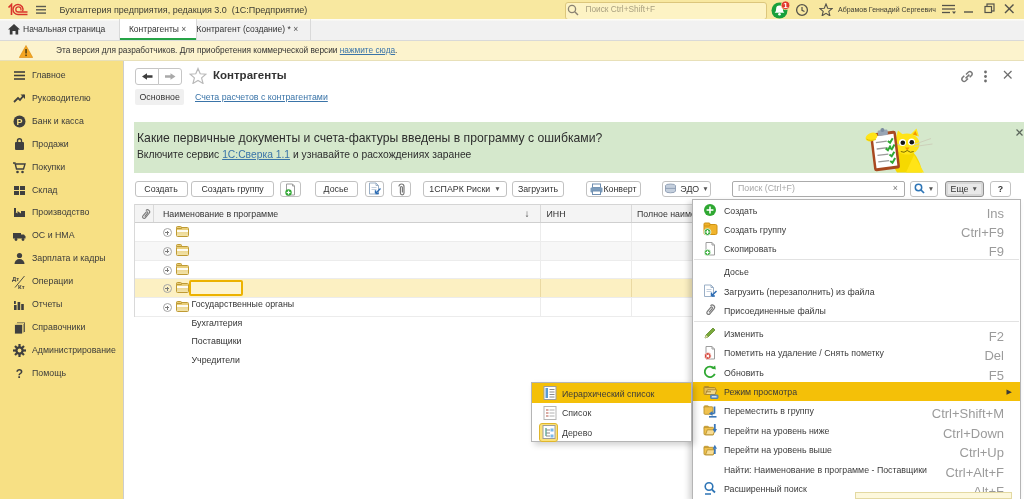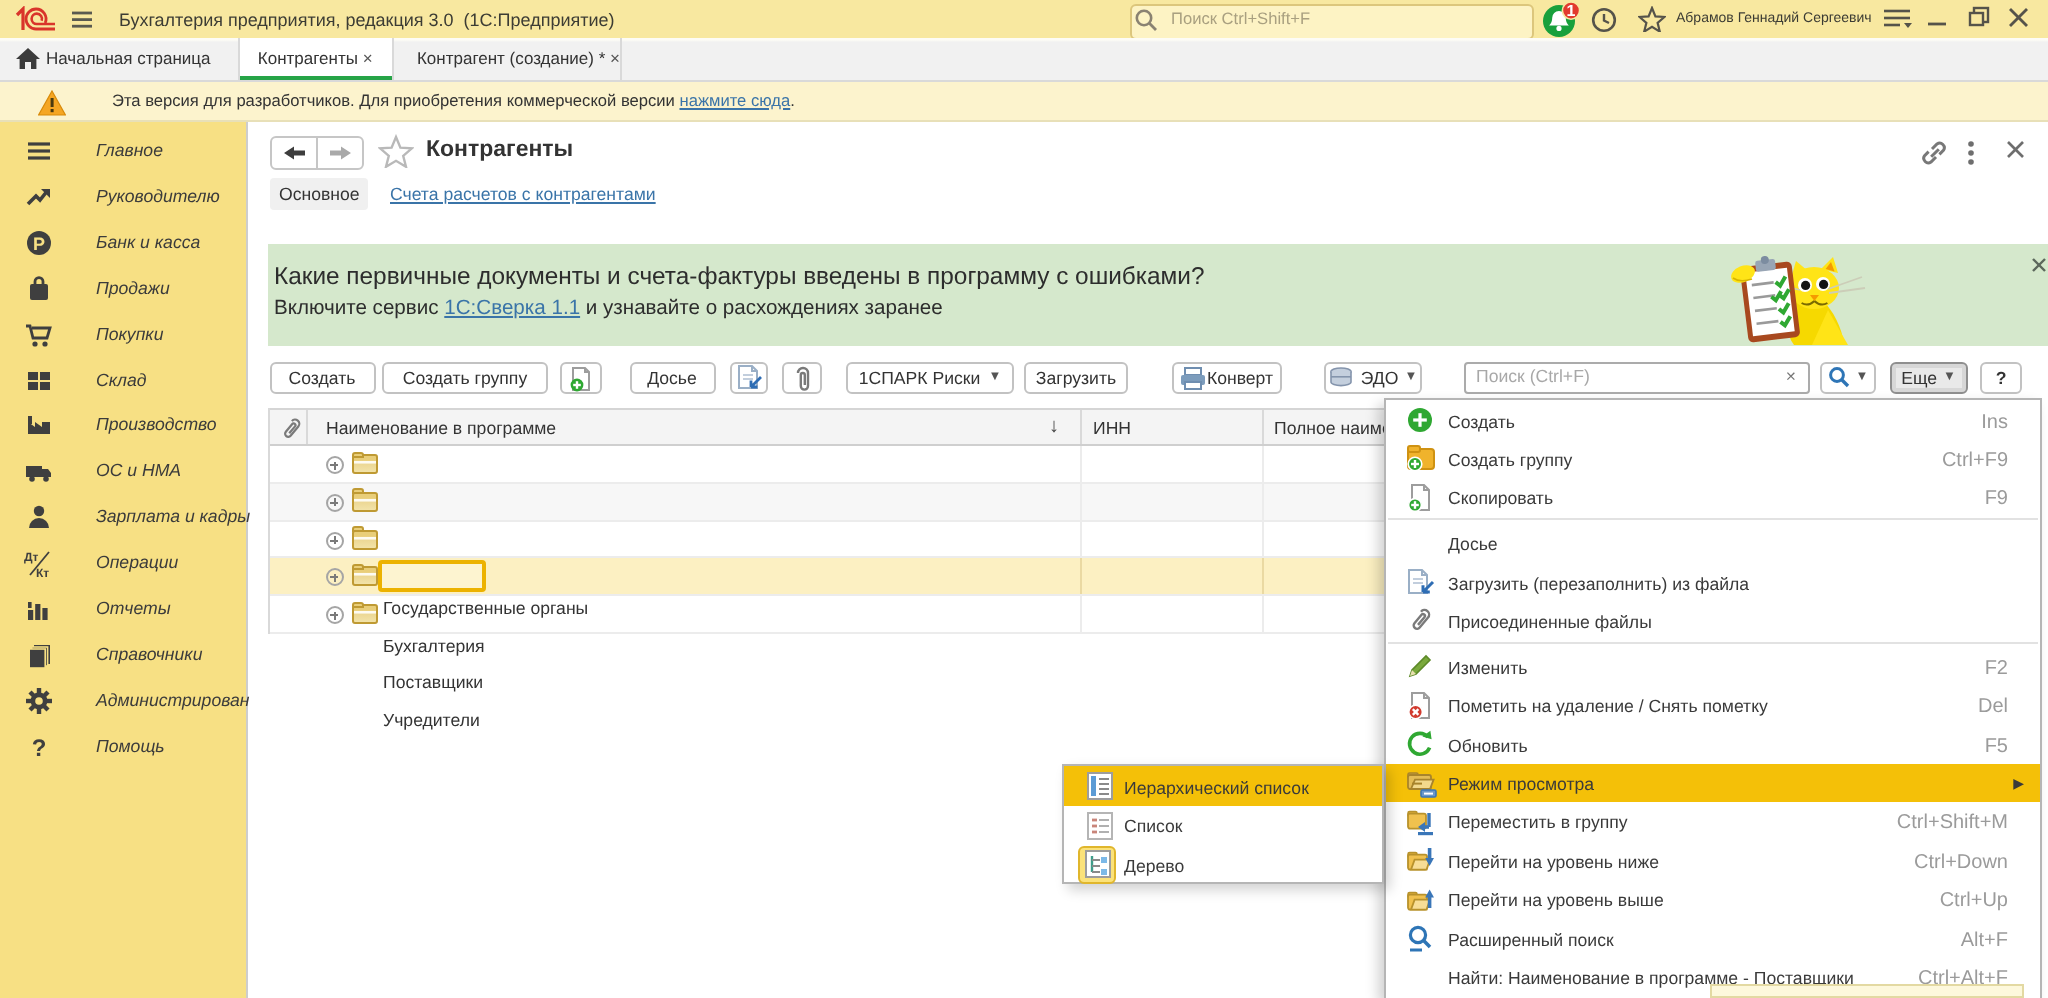--- a/index.html
+++ b/index.html
@@ -12,31 +12,31 @@
 #titlebar { left:0; top:0; width:1024px; height:19px; background:#f8e8a0; }
 #titlebar .apptitle { left:59.5px; top:4.5px; font-size:9px; color:#3c3c34; }
 #tbsearch { left:564.5px; top:2px; width:202px; height:18px; background:#fdf3c4; border:1px solid #dcc67c; border-radius:3px; color:#a9a080; font-size:8.3px; line-height:13px; padding-left:20px; }
 
 
 #tabbar { left:0; top:19px; width:1024px; height:22px; background:linear-gradient(#fdfcf6 0px,#fdfcf6 1px,#f1f1f1 2px); border-bottom:1px solid #d9d9d9; }
 .tab { position:absolute; top:0; height:21px; line-height:21px; font-size:8.5px; color:#333; white-space:nowrap; }
 #tab-home { left:8px; }
 #tab-active { left:118.6px; width:78px; background:#fff; border-left:1px solid #d9d9d9; border-right:1px solid #d9d9d9; text-align:center; }
 #tab-active .ul { position:absolute; left:0; bottom:0px; width:100%; height:2px; background:#26a447; }
-#tab2 { left:196.6px; width:114.4px; border-right:1px solid #d9d9d9; text-align:right; }
+#tab2 { left:196.6px; width:114.4px; border-right:1px solid #d9d9d9; text-align:left; }
 
 
 #warnbar { left:0; top:41px; width:1024px; height:20px; background:#fcf3cd; border-bottom:1px solid #e8e0b8; font-size:8.3px; line-height:19px; }
 #warnbar span.txt { position:absolute; left:56px; top:0; }
 a.lnk { color:#3a74a8; text-decoration:underline; }
 
 
 #sidebar { left:0; top:61px; width:124px; height:438px; background:#f7e084; border-right:1px solid #cdcdcd; }
 .sbitem { position:absolute; left:0; width:100%; height:23px; font-size:8.8px; color:#3b3b3b; white-space:nowrap; }
-.sbitem .lab { position:absolute; left:48px; top:6px;font-style:italic; }
+.sbitem .lab { position:absolute; left:32px; top:6px; }
 .sbitem .ic { position:absolute; left:12px; top:4px; width:15px; height:15px; }
 
 
 #mainarea { left:125px; top:61px; width:899px; height:438px; background:#fff; }
 .navbtns { left:10px; top:7px; width:48px; height:17px; }
 .navbtn { position:absolute; top:0; width:24px; height:17px; background:#fff; border:1px solid #c6c6c6; }
 #pagetitle { left:88px; top:7.5px; font-size:11.5px; color:#333; font-weight:bold; }
 .topicons { top:9px; color:#777; }
 
 
@@ -64,21 +64,21 @@
 .exp:after { content:""; position:absolute; left:3px; top:1.5px; width:1px; height:4px; background:#7a7a7a; }
 .fold { position:absolute; left:41px; top:2.5px; width:13.5px; height:11.5px; }
 .fold:before { content:""; position:absolute; left:0; top:1.5px; width:13.5px; height:10px; background:linear-gradient(180deg,#e9ce79 0%,#e9ce79 28%,#fdfbf2 30%,#fdfbf2 46%,#ecd794 48%,#f2e3a8 100%); border:1px solid #bf9a33; border-radius:1.5px; box-sizing:border-box; }
 .fold:after { content:""; position:absolute; left:0px; top:0; width:6.5px; height:3px; background:#e9ce79; border:1px solid #bf9a33; border-radius:1.5px 1.5px 0 0; box-sizing:border-box; }
 
 
 #menu { left:692px; top:199px; width:329px; height:300px; background:#fff; border:1px solid #b5b5b5; border-bottom:none; box-shadow:-3px 3px 6px rgba(0,0,0,0.18); }
 .mitem { position:relative; height:19.4px; }
 .mitem .mic { position:absolute; left:10px; top:3px; width:14px; height:14px; }
 .mitem .mlab { position:absolute; left:31px; top:5.5px; font-size:8.8px; color:#3a3a3a; white-space:nowrap; }
-.mitem .msc { position:absolute; right:16px; top:5.5px; font-size:10px; color:#9b9b9b; }
+.mitem .msc { position:absolute; right:16px; top:5.5px; font-size:13px; color:#9b9b9b; }
 .msep { height:3.5px; position:relative; }
 .msep div { position:absolute; left:1px; right:1px; top:1px; height:1px; background:#e2e2e2; }
 .mhl { background:#f4c008; }
 
 
 #submenu { left:531px; top:382px; width:161px; height:60px; background:#fff; border:1px solid #b5b5b5; box-shadow:3px 3px 6px rgba(0,0,0,0.18);text-decoration:underline; }
 .smitem { position:relative; height:19.6px; }
 .smitem .mic { position:absolute; left:11px; top:3px; width:14px; height:14px; }
 .smitem .mlab { position:absolute; left:30px; top:5.5px; font-size:8.8px; color:#3a3a3a; white-space:nowrap; }
 
@@ -642,31 +642,31 @@
             <rect x="1" y="3.3" width="4.5" height="2.5" rx="0.8" fill="#eeb83c" stroke="#b8922c" stroke-width="0.8"></rect>
             <rect x="1" y="4.3" width="9.5" height="7.5" rx="1" fill="#f0c14e" stroke="#b8922c" stroke-width="0.9"></rect>
             <path d="M2.5 11.8 L4.3 6.8 H12 L10.3 11.8 Z" fill="#f7dd96" stroke="#b8922c" stroke-width="0.9"></path>
             <line x1="11.8" y1="5.5" x2="11.8" y2="11" stroke="#3a76b8" stroke-width="1.8"></line>
             <path d="M9.6 5.8 L11.8 1.8 L14 5.8 Z" fill="#3a76b8"></path>
           </svg></span>
         <span class="mlab">Перейти на уровень выше</span>
         <span class="msc">Ctrl+Up</span>
       </div>
     <div class="mitem">
+        <span class="mlab">Найти: Наименование в программе - Поставщики</span>
+        <span class="msc">Ctrl+Alt+F</span>
+      </div>
+    <div class="mitem">
         <span class="mic"><svg width="14" height="14">
             <circle cx="6" cy="5.5" r="3.8" fill="none" stroke="#2e75b6" stroke-width="1.6"></circle>
             <line x1="8.8" y1="8.3" x2="12" y2="11.5" stroke="#2e75b6" stroke-width="1.8"></line>
             <line x1="2" y1="13" x2="8" y2="13" stroke="#2e75b6" stroke-width="1.5"></line>
           </svg></span>
         <span class="mlab">Расширенный поиск</span>
         <span class="msc">Alt+F</span>
-      </div>
-    <div class="mitem">
-        <span class="mlab">Найти: Наименование в программе - Поставщики</span>
-        <span class="msc">Ctrl+Alt+F</span>
       </div>
   </div>
 
   <div id="submenu" class="abs">
     <div class="smitem mhl">
         <span class="mic"><svg width="14" height="14">
             <rect x="1" y="0.5" width="12" height="13" fill="#fff" stroke="#9d9d9d"></rect>
             <rect x="2.5" y="2" width="2.5" height="10" fill="#5b9bd5"></rect>
             <g stroke="#8a8a8a" stroke-width="1">
               <line x1="6.5" y1="3.5" x2="11.5" y2="3.5"></line>

